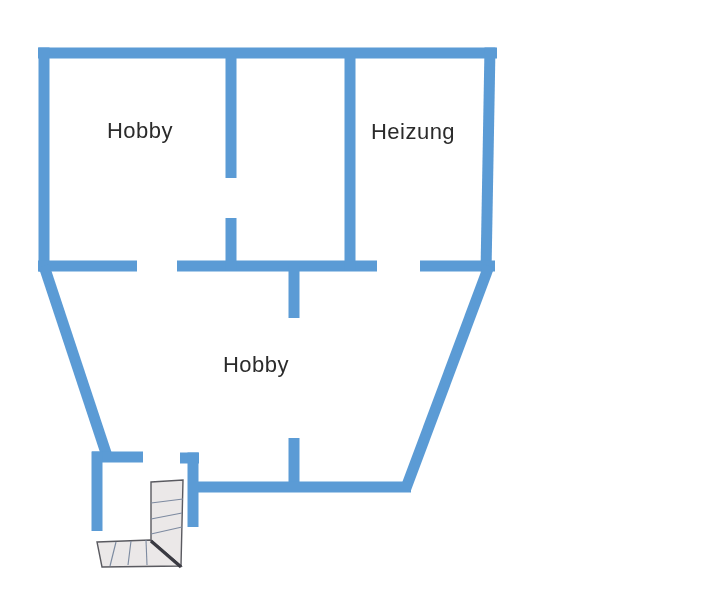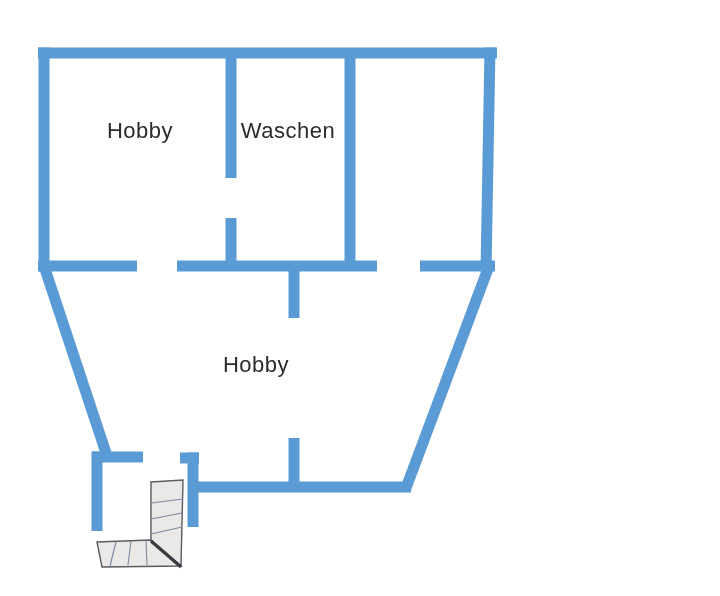--- a/index.html
+++ b/index.html
@@ -110,17 +110,17 @@
 
       <line class="stair-tread" x1="110" y1="566" x2="116" y2="542"></line>
       <line class="stair-tread" x1="128" y1="565" x2="131" y2="541"></line>
       <line class="stair-tread" x1="147" y1="565" x2="146" y2="540"></line>
 
       <line class="stair-edge-bold" x1="151" y1="541" x2="181" y2="567"></line>
     </g>
   </svg>
 
   <div class="room-label" style="left:140px; top:131px;">Hobby</div>
-  <div class="room-label" style="left:288px; top:131px;">Waschen</div>
+  <div class="room-label" style="left:413px; top:132px;">Heizung</div>
   <div class="room-label" style="left:256px; top:365px;">Hobby</div>
 
 
 </div>
 
 </body></html>

